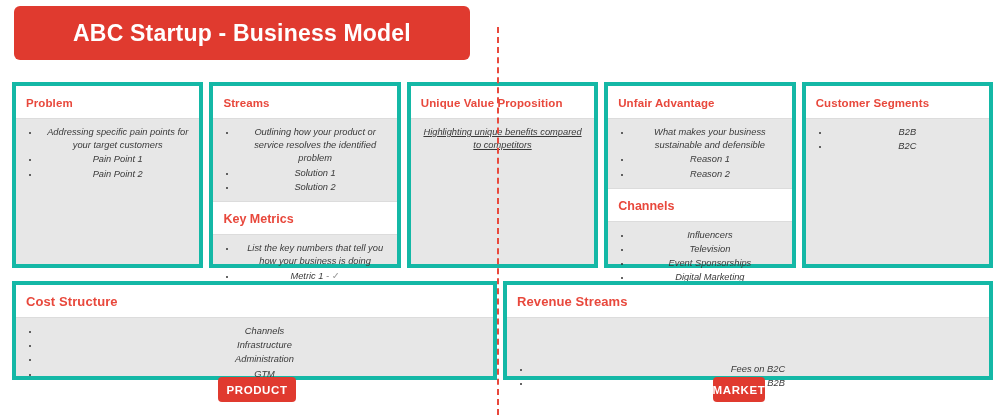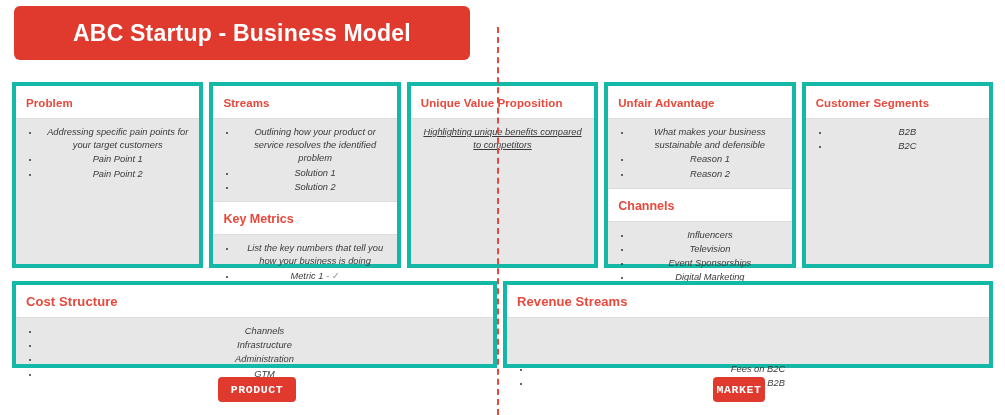--- a/index.html
+++ b/index.html
@@ -64,21 +64,21 @@
     width: 981px;
     height: 186px;
     display: flex;
     gap: 6px;
   }
   .bottom-row {
     position: absolute;
     left: 12px;
     top: 281px;
     width: 981px;
-    height: 87px;
+    height: 99px;
     display: flex;
     gap: 6px;
   }
 
   .col {
     flex: 1 1 0;
     min-width: 0;
     background: #E7E7E7;
     border: 4px solid #14b8a6;
     box-sizing: border-box;
@@ -168,21 +168,21 @@
     color: #ffffff;
     font-size: 11.5px;
     font-weight: bold;
     letter-spacing: 0.6px;
     display: flex;
     align-items: center;
     justify-content: center;
     box-sizing: border-box;
     border: none;
     cursor: pointer;
-    font-family: Liberation Mono, monospace;
+    font-family: Liberation Sans, sans-serif;
   }
   #btn-product {
     left: 218px;
     top: 377px;
     width: 78px;
     height: 25px;
   }
   #btn-market {
     left: 713px;
     top: 377px;

